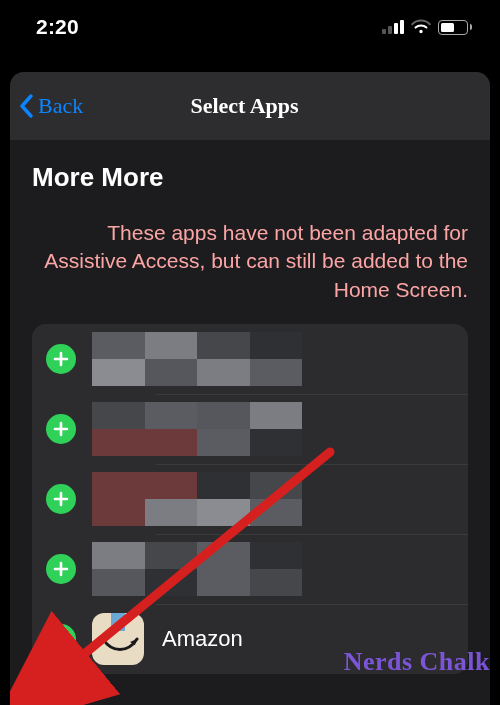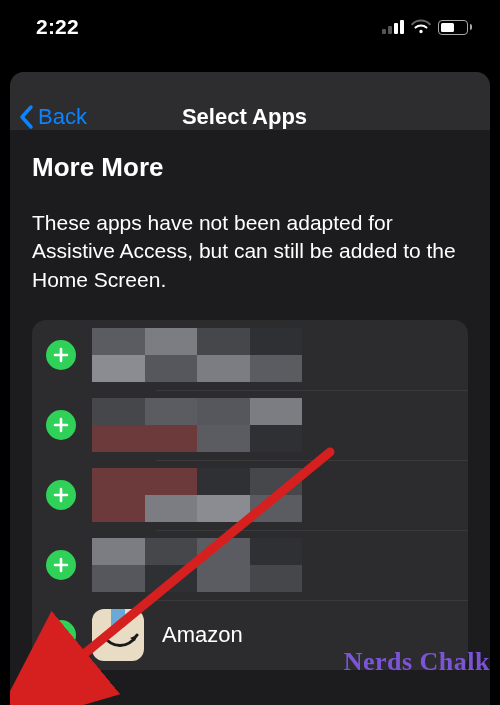--- a/index.html
+++ b/index.html
@@ -80,25 +80,26 @@
   .sheet {
     background: #1c1c1e;
     margin: 18px 10px 0 10px;
     border-radius: 14px 14px 0 0;
     height: 640px;
     overflow: hidden;
     position: relative;
   }
 
   .nav-bar {
-    height: 58px;
+    height: 68px;
     background: rgba(60,60,62,0.55);
     display: flex;
-    align-items: flex-end;
-    position: relative;
+    align-items: center;
+    position: relative;
+    font-family: Liberation Serif, serif;
   }
   .nav-back {
     display: flex;
     align-items: center;
     color: #0a84ff;
     font-size: 22px;
     padding-left: 8px;
     gap: 2px;
     cursor: pointer;
   }
@@ -117,22 +118,23 @@
     padding: 22px 22px 0 22px;
   }
   .section-title {
     font-size: 26px;
     font-weight: 700;
     margin-bottom: 26px;
   }
   .section-desc {
     font-size: 21px;
     line-height: 1.35;
-    color: #ffffff;
-    margin-bottom: 26px;
+    color: #fca5a5;
+    margin-bottom: 20px;
+    text-align: right;
   }
 
   .list-card {
     background: #2c2c2e;
     border-radius: 14px;
     padding: 0 0 0 0;
   }
   .app-row {
     display: flex;
     align-items: center;
@@ -219,21 +221,21 @@
     letter-spacing: 0.5px;
     color: #8b5cf6;
     opacity: 0.85;
     pointer-events: none;
   }
 </style>
 </head>
 <body>
 
 <div class="status-bar">
-  <div class="status-time">2:22</div>
+  <div class="status-time">2:20</div>
   <div class="status-icons">
     <div class="cell-bars">
       <span class="dim"></span>
         <span class="dim"></span>
         <span></span>
         <span></span>
     </div>
     <div class="wifi-icon">
       <svg width="22" height="16" viewBox="0 0 22 16">
         <path d="M11 14.2a1.7 1.7 0 1 0 0-3.4 1.7 1.7 0 0 0 0 3.4z" fill="#fff"></path>

